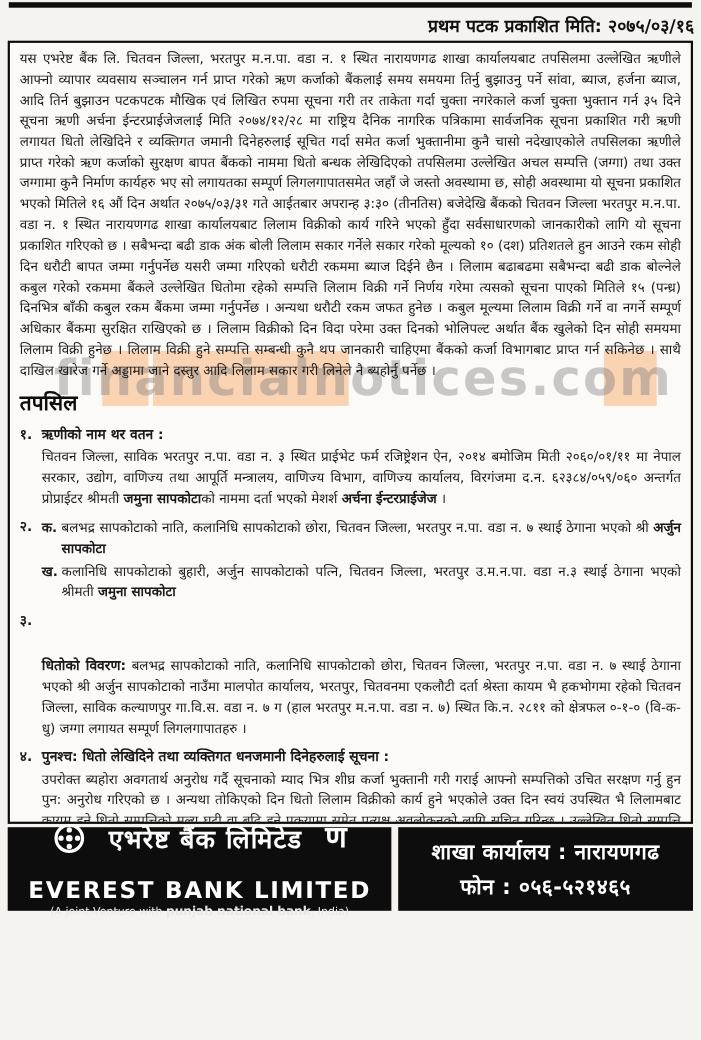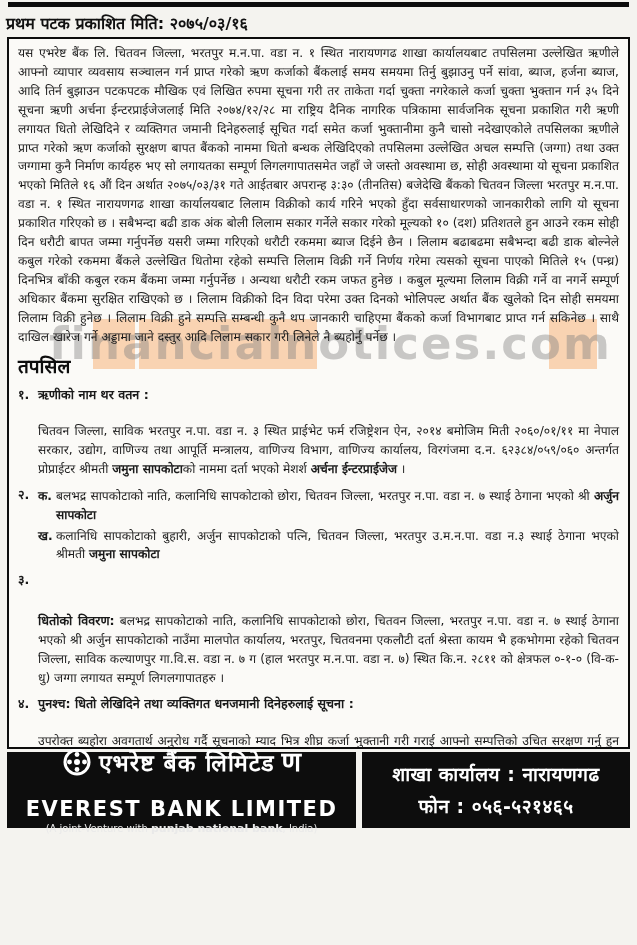--- a/index.html
+++ b/index.html
@@ -11,39 +11,39 @@
   }
   .page{position:relative;width:625px;height:937px;margin:0 auto;padding-top:2px;}
   .top-rule{height:5px;background:#0c0c0c;margin:0 2px 3px 2px;}
   .title-box{
     background:#0d0d0d;color:#fdfdfd;text-align:center;
     padding:9px 6px 12px 6px;margin:0 1px;
   }
   .title-line1{font-size:20px;font-weight:bold;letter-spacing:.5px;}
   .title-line2{font-size:28px;font-weight:bold;margin-top:6px;letter-spacing:.3px;}
   .pub-line{
-    text-align:left;font-weight:bold;font-size:16px;
+    text-align:right;font-weight:bold;font-size:16px;
     padding:2px 0 3px 0;color:#111;
   }
   .body-box{
     position:relative;border:2px solid #0c0c0c;background:#fbfaf7;
     margin:0 1px;height:712px;box-sizing:border-box;
     padding:5px 9px 4px 9px;overflow:hidden;
   }
   .body-text{font-size:12.2px;line-height:1.55;text-align:justify;margin-top:41px;}
   .intro{margin:0;position:relative;z-index:2;}
   .tapasil-heading{
     position:relative;z-index:2;font-weight:bold;
     font-size:19px;margin:6px 0 4px 0;color:#0d0d0d;
   }
   .sec{display:flex;position:relative;z-index:2;margin-top:6px;}
   .sec-num{flex:none;width:20px;font-weight:bold;font-size:12.6px;line-height:1.55;}
   .sec-content{flex:1;}
   .sec-title{font-weight:bold;font-size:12.6px;line-height:1.55;}
-  .sec-body{margin-top:18px;}
+  .sec-body{margin-top:2px;}
   .g-item{display:flex;margin-top:2px;}
   .g-label{flex:none;width:18px;font-weight:bold;}
   .bold{font-weight:bold;}
   
   .watermark{position:absolute;left:0;top:278px;width:100%;height:56px;z-index:1;pointer-events:none;}
   .wm-patch{position:absolute;top:2px;height:50px;background:rgba(247,178,122,.55);}
   .wm-p1{left:84px;width:42px;}
   .wm-p2{left:130px;width:178px;}
   .wm-p3{left:540px;width:48px;}
   .wm-text{
@@ -51,21 +51,21 @@
     font-size:45px;font-weight:bold;letter-spacing:2px;
     color:rgba(128,128,128,.42);
   }
   
   .footer{display:flex;margin:3px 1px 0 1px;height:76px;}
   .f-left{
     flex:none;width:349px;background:#0d0d0d;color:#fff;
     display:flex;flex-direction:column;align-items:center;justify-content:center;
     padding:2px 0;box-sizing:border-box;
   }
-  .f-brand-row{display:flex;align-items:center;gap:7px;}
+  .f-brand-row{display:flex;align-items:center;gap:21px;}
   .pnb-icon{flex:none;width:30px;height:30px;}
   .bank-np{font-size:23px;font-weight:bold;letter-spacing:1px;}
   .ebl-glyph{font-size:27px;font-weight:bold;line-height:1;}
   .bank-en{font-size:21px;font-weight:bold;letter-spacing:1.5px;margin-top:19px;}
   .jv-line{font-size:10px;color:#e9e9e9;margin-top:1px;}
   .jv-line .bold{font-size:11px;}
   .f-gap{flex:none;width:6px;background:#f4f3ef;}
   .f-right{
     flex:1;background:#0d0d0d;color:#fff;text-align:center;
     display:flex;flex-direction:column;justify-content:center;gap:6px;

